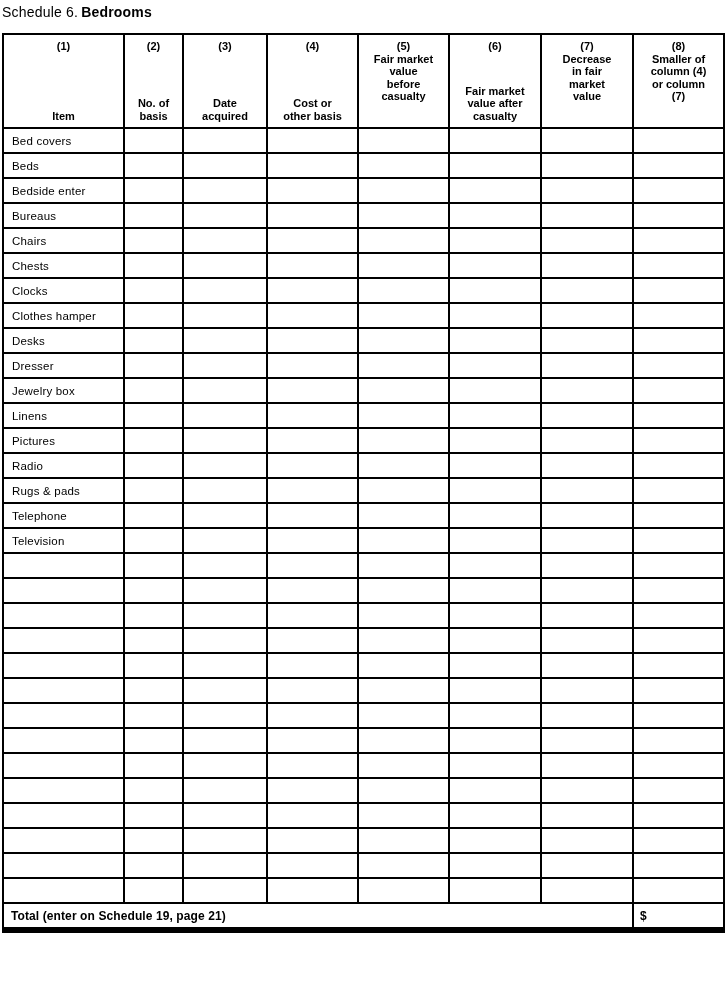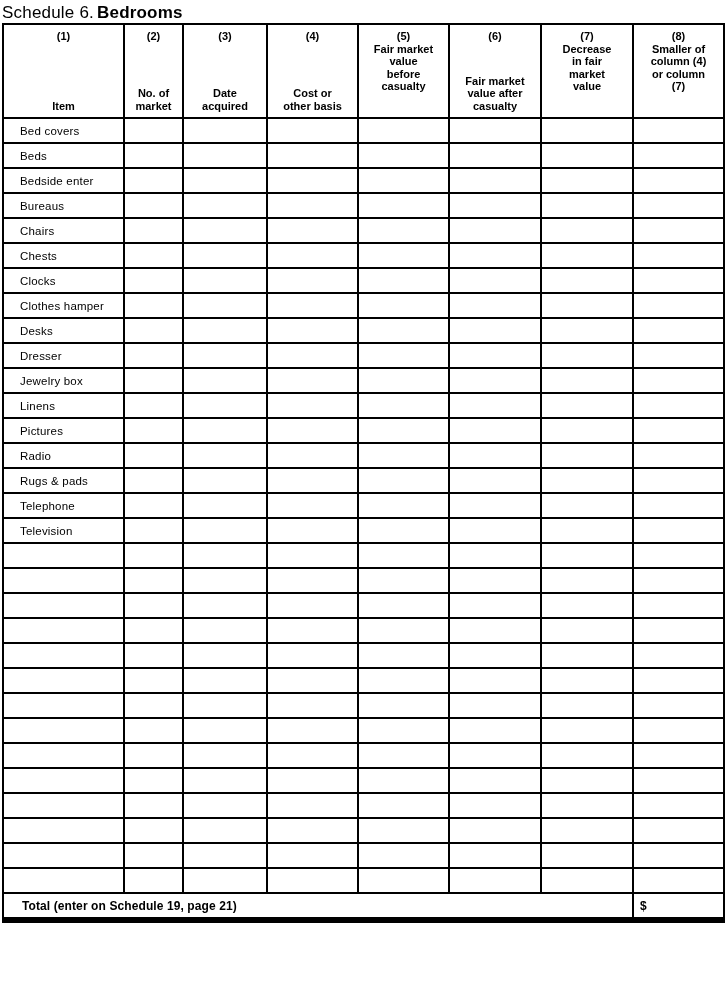--- a/index.html
+++ b/index.html
@@ -12,22 +12,22 @@
     color: #000;
     -webkit-font-smoothing: none;
   }
   .page {
     width: 725px;
     height: 985px;
     overflow: hidden;
     box-sizing: border-box;
   }
   .title {
-    margin: 4px 0 2px 2px;
-    font-size: 17px;
+    margin: 4px 0 12px 2px;
+    font-size: 14px;
     line-height: 17px;
     letter-spacing: 0.2px;
   }
   .title .bold { font-weight: bold; margin-left: 3px; }
 
   table.schedule {
     border-collapse: collapse;
     table-layout: fixed;
     width: 721px;
     margin-left: 2px;
@@ -56,30 +56,30 @@
   .hd.tight  { justify-content: flex-start; }
   .hd .num { display: block; }
   .hd .lbl { display: block; }
 
   tr.data-row { height: 25px; }
   tr.data-row td {
     font-size: 11.5px;
     vertical-align: middle;
   }
   td.item-cell {
-    padding-left: 16px;
+    padding-left: 8px;
     letter-spacing: 0.2px;
   }
   tr.total-row { height: 27px; }
   tr.total-row td {
     font-weight: bold;
     font-size: 12px;
     vertical-align: middle;
   }
-  td.total-label { padding-left: 18px; letter-spacing: 0.1px; }
+  td.total-label { padding-left: 7px; letter-spacing: 0.1px; }
   td.total-amount { padding-left: 6px; }
 </style>
 </head>
 <body>
 
 <div class="page">
 
   <div class="title">
     <span>Schedule 6.</span><span class="bold">Bedrooms</span>
   </div>
@@ -100,21 +100,21 @@
         <th>
           <div class="hd spread">
             <span class="num">(1)</span>
             <span class="lbl">Item</span>
           </div>
         </th>
         <th>
           <div class="hd spread">
             <span class="num">(2)</span>
             <span class="lbl">No. of
-market</span>
+basis</span>
           </div>
         </th>
         <th>
           <div class="hd spread">
             <span class="num">(3)</span>
             <span class="lbl">Date
 acquired</span>
           </div>
         </th>
         <th>

